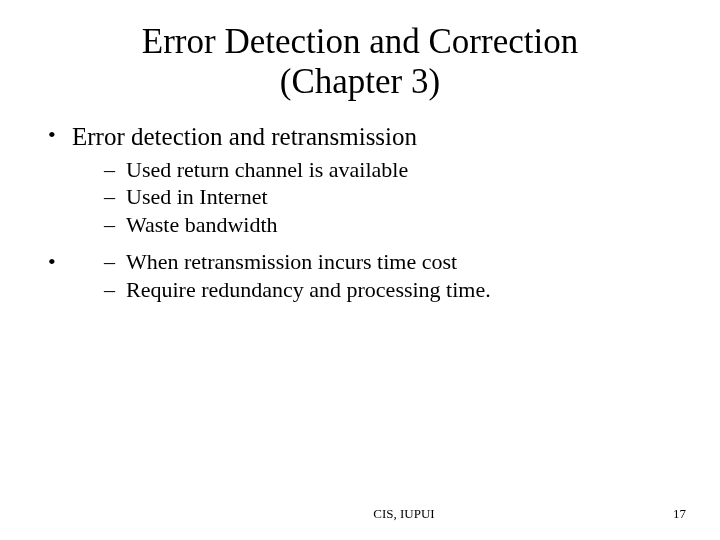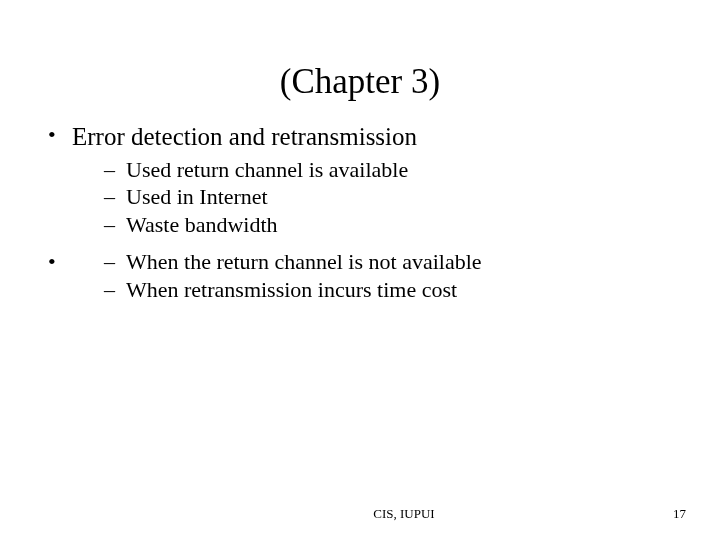--- a/index.html
+++ b/index.html
@@ -81,38 +81,38 @@
     right: 34px;
     font-size: 13px;
   }
 </style>
 </head>
 <body>
 
 <div class="slide">
 
   <div class="title">
-    <br>
+    <span>Error Detection and Correction</span><br>
     <span>(Chapter 3)</span>
   </div>
 
   <div class="body">
     <ul class="level1">
       <li>
         <span>Error detection and retransmission</span>
         <ul class="level2">
           <li><span>Used return channel is available</span></li>
           <li><span>Used in Internet</span></li>
           <li><span>Waste bandwidth</span></li>
         </ul>
       </li>
       <li>
         <ul class="level2">
-          <li><span>When the return channel is not available</span></li>
           <li><span>When retransmission incurs time cost</span></li>
+          <li><span>Require redundancy and processing time.</span></li>
         </ul>
       </li>
     </ul>
   </div>
 
   <div class="footer-center">CIS, IUPUI</div>
   <div class="footer-right">17</div>
 
 </div>
 

